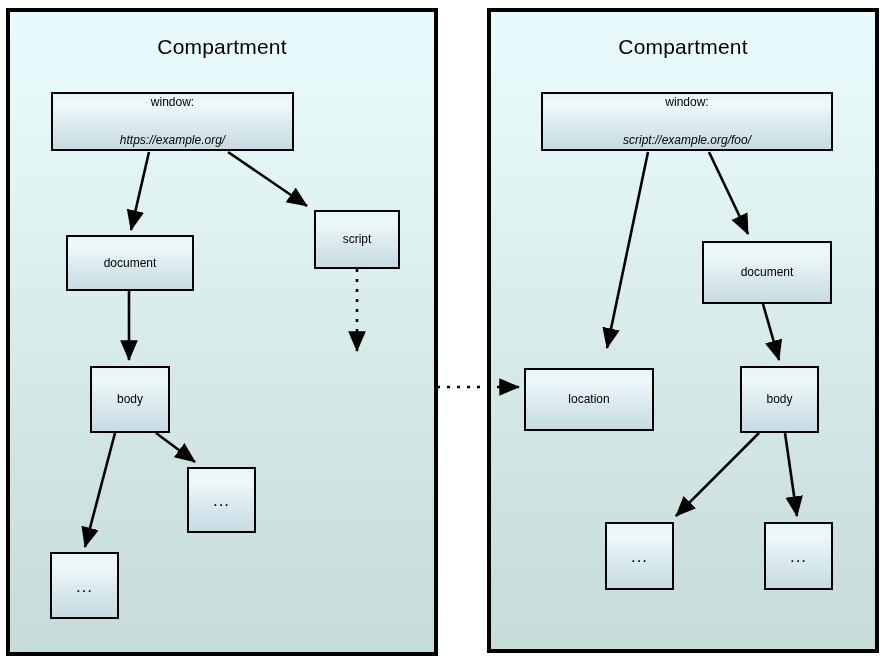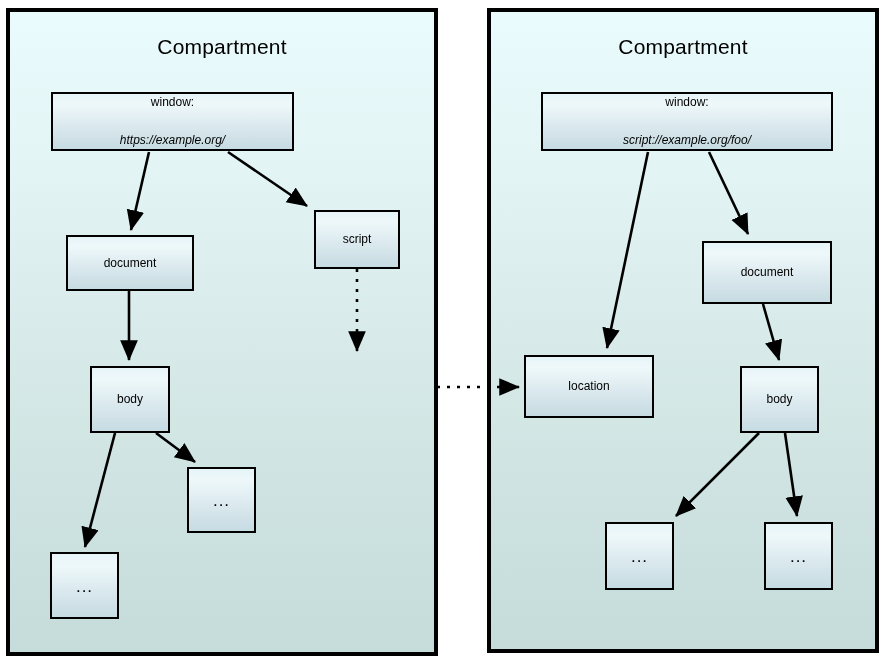--- a/index.html
+++ b/index.html
@@ -157,21 +157,21 @@
 
   <div class="node" style="left:541px; top:92px; width:292px; height:59px;">
     <span>window:</span>
     <span class="url">script://example.org/foo/</span>
   </div>
 
   <div class="node" style="left:702px; top:241px; width:130px; height:63px;">
     <span>document</span>
   </div>
 
-  <div class="node" style="left:524px; top:355px; width:130px; height:63px;">
+  <div class="node" style="left:524px; top:368px; width:130px; height:63px;">
     <span>location</span>
   </div>
 
   <div class="node" style="left:740px; top:366px; width:79px; height:67px;">
     <span>body</span>
   </div>
 
   <div class="node ellipsis" style="left:605px; top:522px; width:69px; height:68px;">
     <span>...</span>
   </div>

